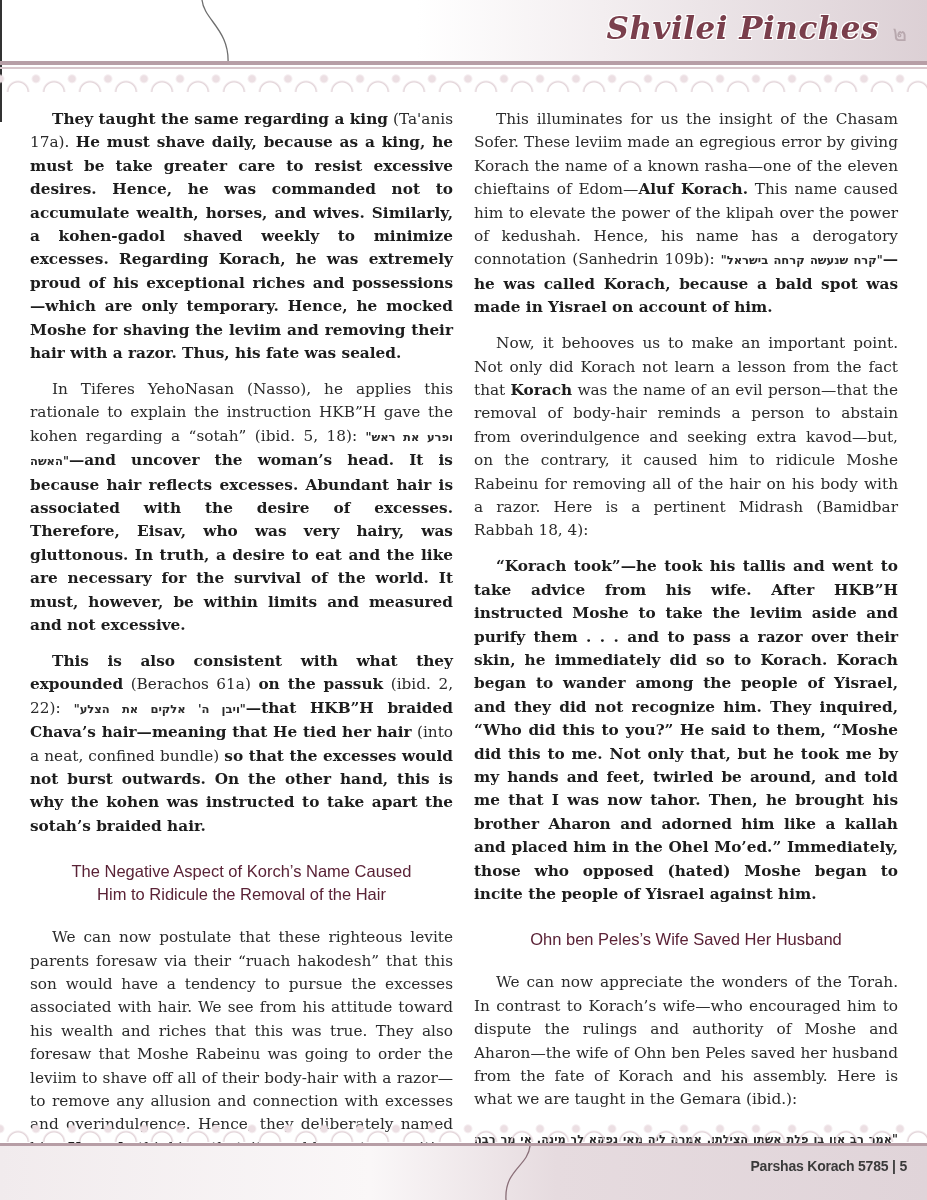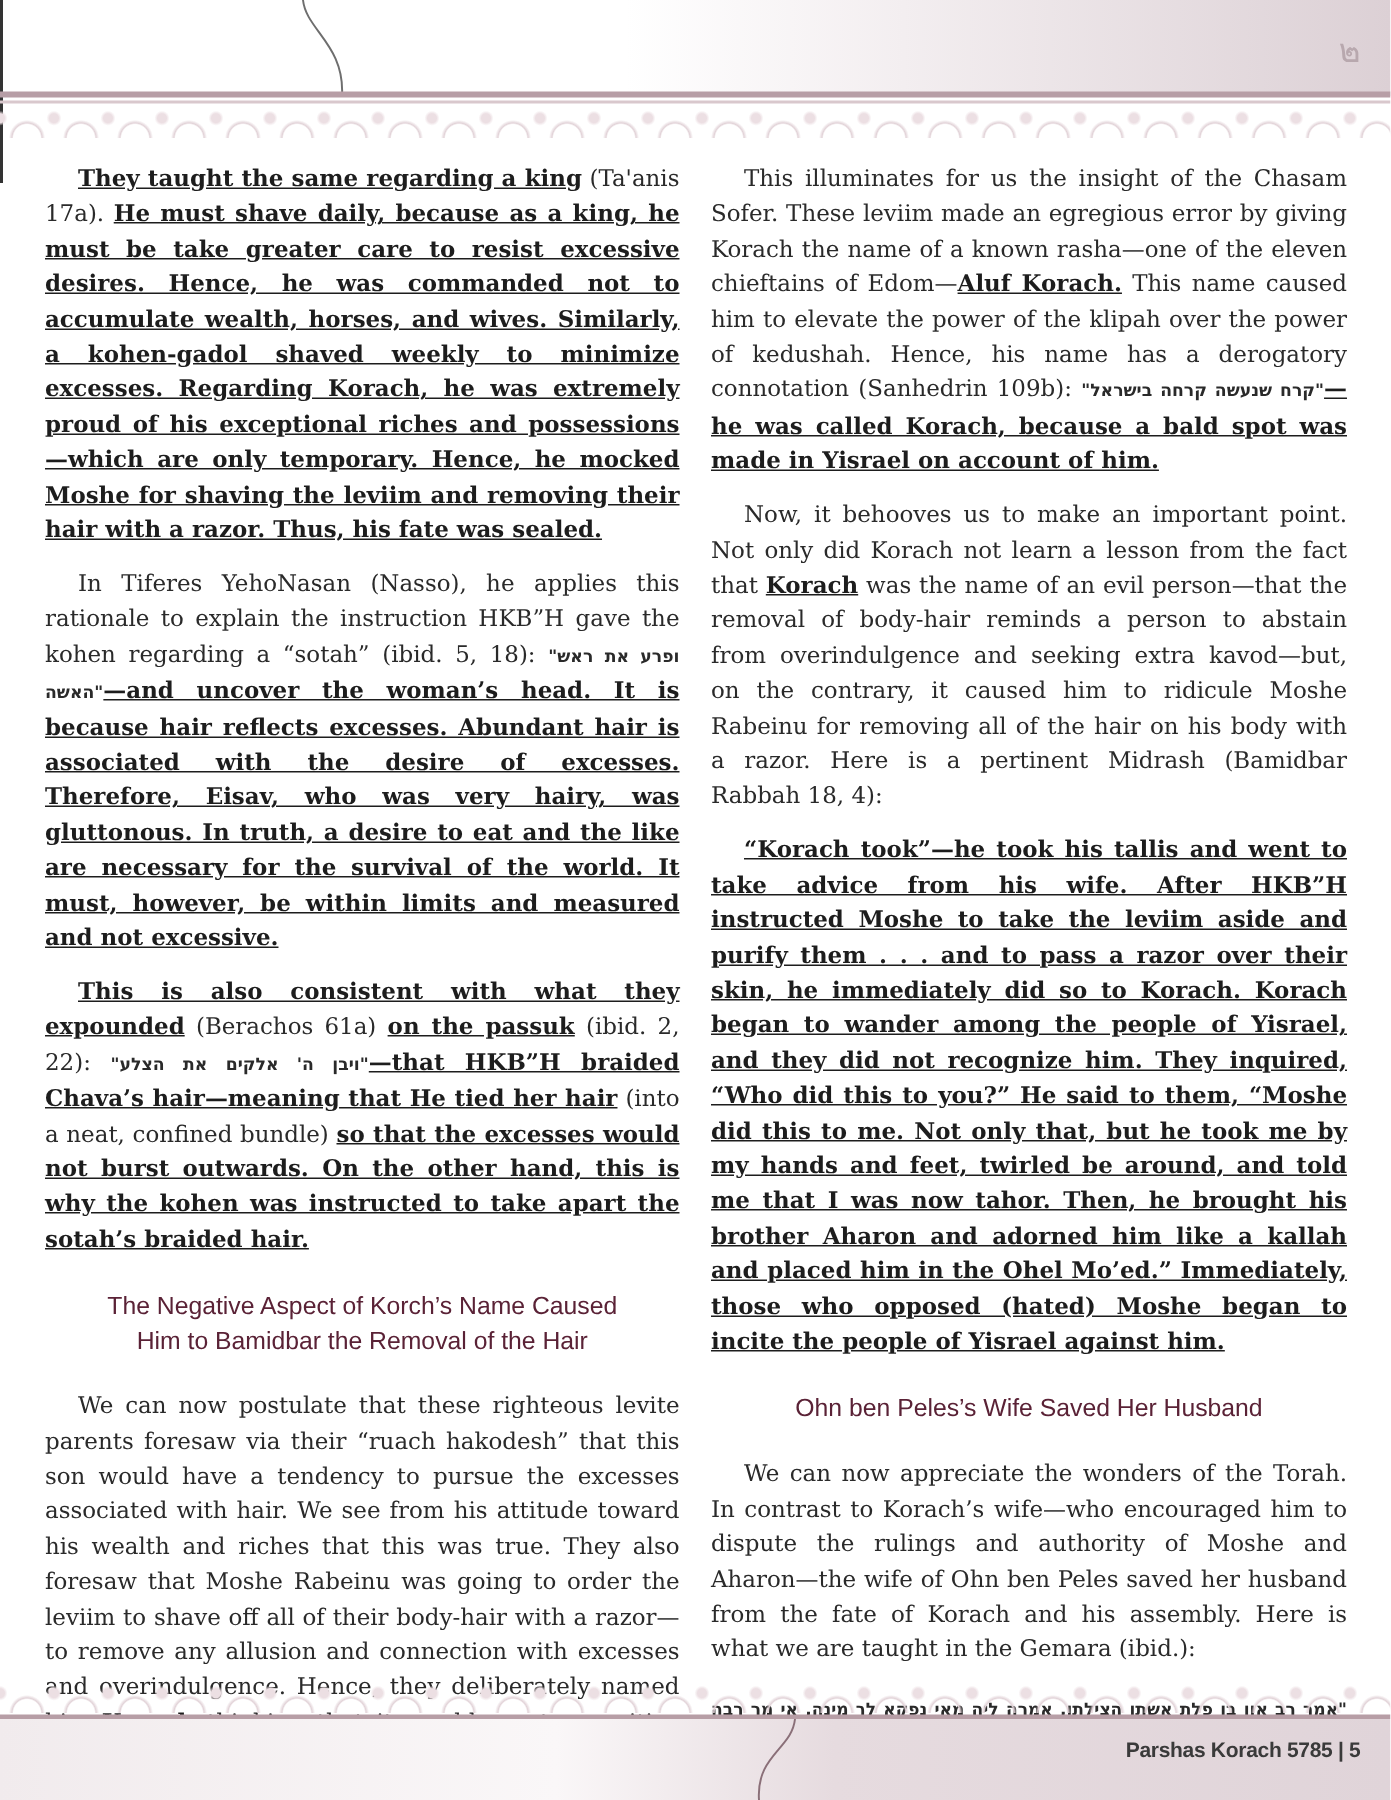--- a/index.html
+++ b/index.html
@@ -42,59 +42,60 @@
     position: absolute; right: 20px; top: 12px;
     font-family: "Liberation Sans", "DejaVu Sans", sans-serif; font-weight: bold;
     font-size: 14px; color: #3a3a3a; letter-spacing: -0.2px;
   }
 
   
   .col { position: absolute; top: 108px; font-size: 15.3px; line-height: 23.4px; text-align: justify; }
   .col-left { left: 30px; width: 423px; }
   .col-right { left: 474px; width: 424px; }
   p { margin: 0 0 12.5px 0; text-indent: 22px; }
-  b { font-weight: bold; color: #1d1d1d; text-decoration: underline; }
+  b { font-weight: bold; color: #1d1d1d; }
   .heb { font-family: "DejaVu Sans", sans-serif; font-weight: bold; font-size: 11.5px; }
   .section-heading {
     font-family: "Liberation Sans", "DejaVu Sans", sans-serif; font-weight: normal;
     color: #5a2236; font-size: 16.5px; line-height: 23px; text-align: center;
     margin: 22px 0 20px 0; text-indent: 0;
   }
   .heb-block {
     direction: rtl; text-align: justify; font-family: "DejaVu Sans", sans-serif;
     font-weight: bold; font-size: 11.4px; line-height: 23.4px; text-indent: 0; margin-top: 16px;
   }
 </style>
 </head>
 <body>
 
 <div class="header">
   <svg class="header-curve" viewBox="0 0 40 64" width="40" height="64">
     <path d="M2 0 C 4 20, 30 30, 28 64" stroke="#6e6e6e" stroke-width="1.3" fill="none"></path>
   </svg>
+  <div class="header-title">Shvilei Pinches</div>
   <div class="header-ornament">๒</div>
 </div>
 <div class="header-left-edge"></div>
 <div class="rule-top"></div>
 <div class="rule-top2"></div>
 <div class="border-band band-top"></div>
 
 <div class="col col-left">
   <p>
     <b>They taught the same regarding a king</b><span> (Ta'anis 17a). </span><b> He must shave daily, because as a king, he must be take greater care to resist excessive desires. Hence, he was commanded not to accumulate wealth, horses, and wives.  Similarly, a kohen-gadol shaved weekly to minimize excesses.  Regarding Korach, he was extremely proud of his exceptional riches and possessions—which are only temporary.  Hence, he mocked Moshe for shaving the leviim and removing their hair with a razor.  Thus, his fate was sealed.</b>
   </p>
   <p>
     <span>In Tiferes YehoNasan (Nasso), he applies this rationale to explain the instruction HKB”H gave the kohen regarding a “sotah” (ibid. 5, 18): </span><span class="heb">"ופרע את ראש האשה"</span><b>—and uncover the woman’s head.  It is because hair reflects excesses. Abundant hair is associated with the desire of excesses. Therefore, Eisav, who was very hairy, was gluttonous. In truth, a desire to eat and the like are necessary for the survival of the world.  It must, however, be within limits and measured and not excessive.</b>
   </p>
   <p>
     <b>This is also consistent with what they expounded</b><span> (Berachos 61a) </span><b>on the passuk</b><span> (ibid. 2, 22): </span><span class="heb">"ויבן ה' אלקים את הצלע"</span><b>—that HKB”H braided Chava’s hair—meaning that He tied her hair</b><span> (into a neat, confined bundle) </span><b>so that the excesses would not burst outwards.  On the other hand, this is why the kohen was instructed to take apart the sotah’s braided hair.</b>
   </p>
   <div class="section-heading">
     <div>The Negative Aspect of Korch’s Name Caused</div>
-    <div>Him to Bamidbar the Removal of the Hair</div>
+    <div>Him to Ridicule the Removal of the Hair</div>
   </div>
   <p>
     <span>We can now postulate that these righteous levite parents foresaw via their “ruach hakodesh” that this son would have a tendency to pursue the excesses associated with hair.  We see from his attitude toward his wealth and riches that this was true.  They also foresaw that Moshe Rabeinu was going to order the leviim to shave off all of their body-hair with a razor—to remove any allusion and connection with excesses and overindulgence.  Hence, they deliberately named him </span><b>Korach</b><span> thinking that it would exert a positive influence on him—to remind him constantly that it was his sacred duty to be hairless—free of physical, bodily excesses.</span>
   </p>
 </div>
 
 <div class="col col-right">
   <p>
     <span>This illuminates for us the insight of the Chasam Sofer. These leviim made an egregious error by giving Korach the name of a known rasha—one of the eleven chieftains of Edom—</span><b>Aluf Korach.</b><span>  This name caused him to elevate the power of the klipah over the power of kedushah.  Hence, his name has a derogatory connotation (Sanhedrin 109b): </span><span class="heb">"קרח שנעשה קרחה בישראל"</span><b>—he was called Korach, because a bald spot was made in Yisrael on account of him.</b>
   </p>

